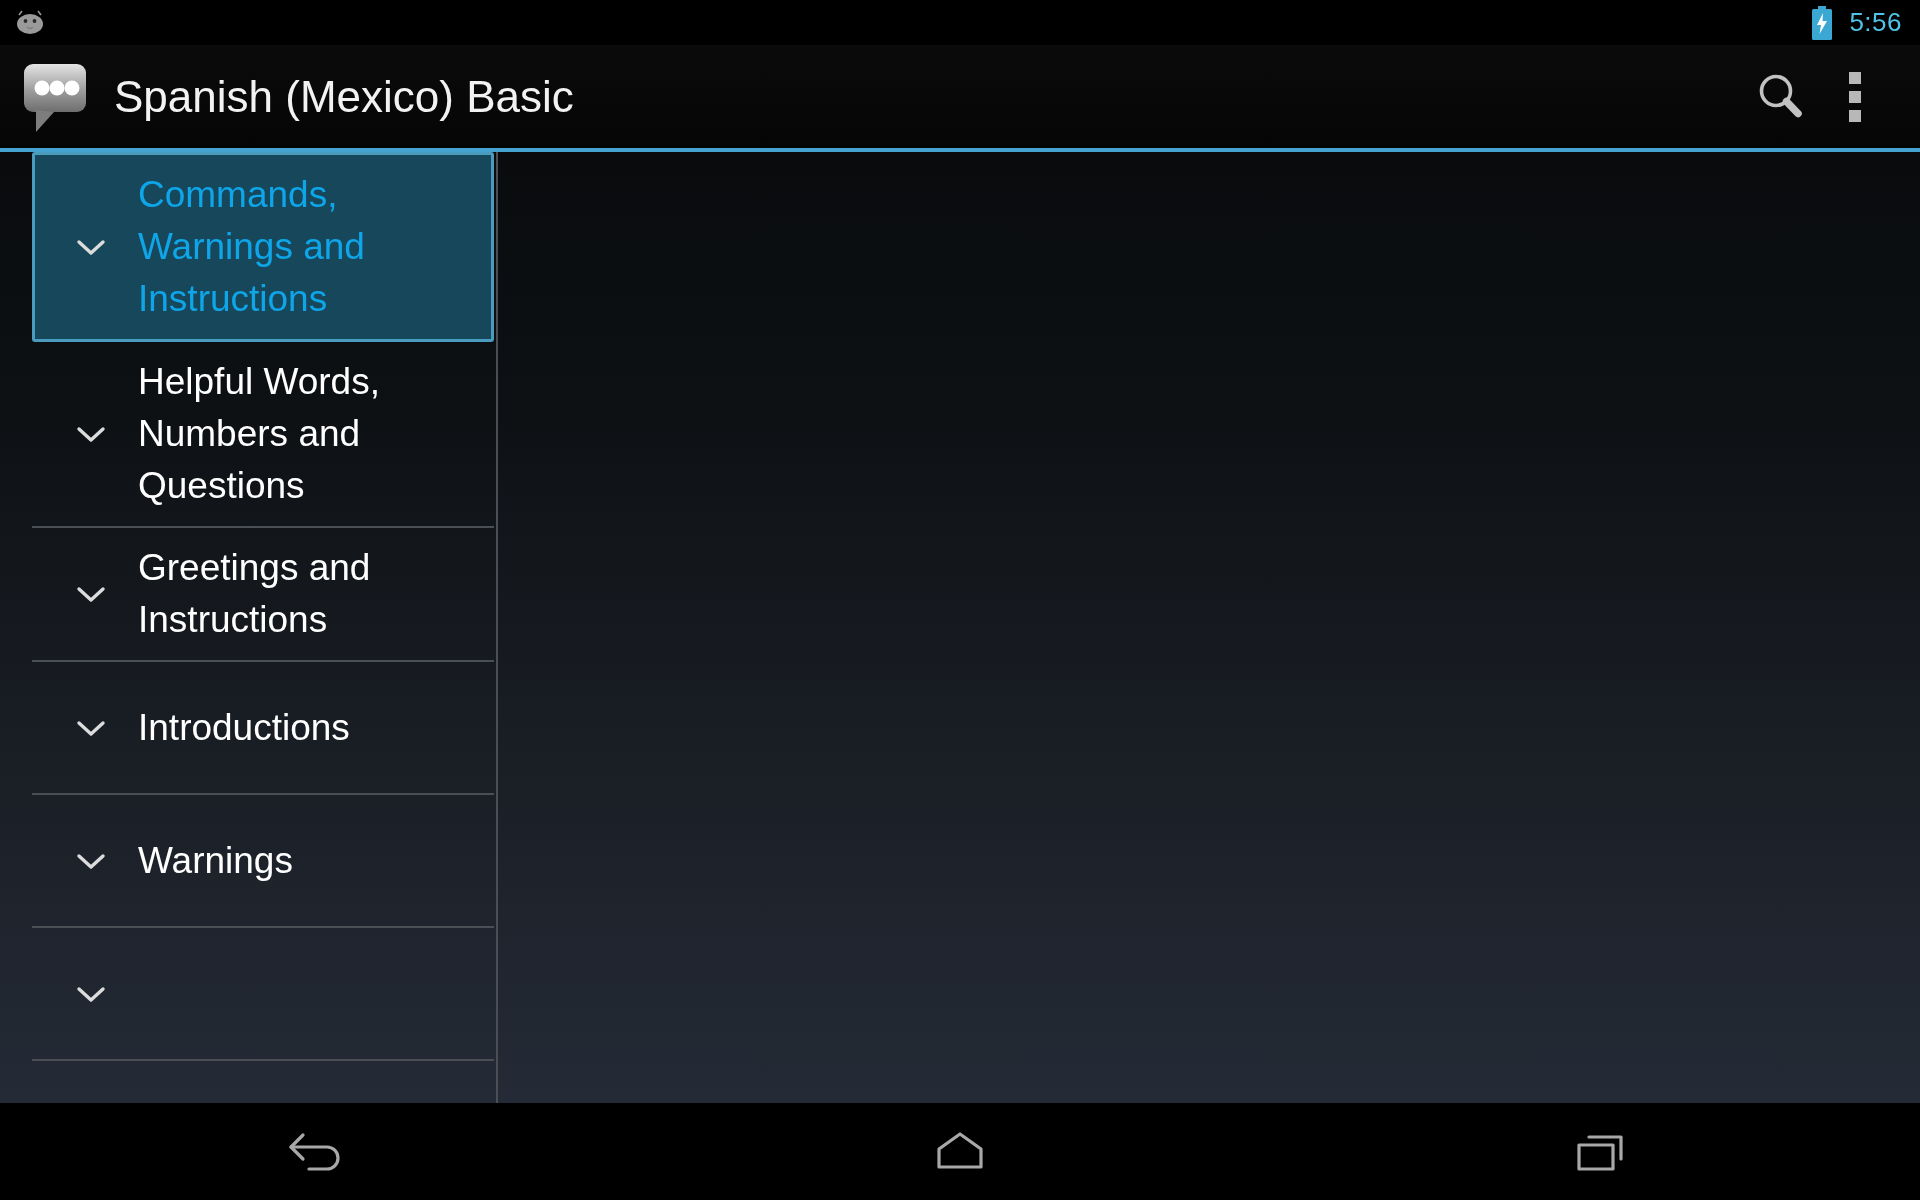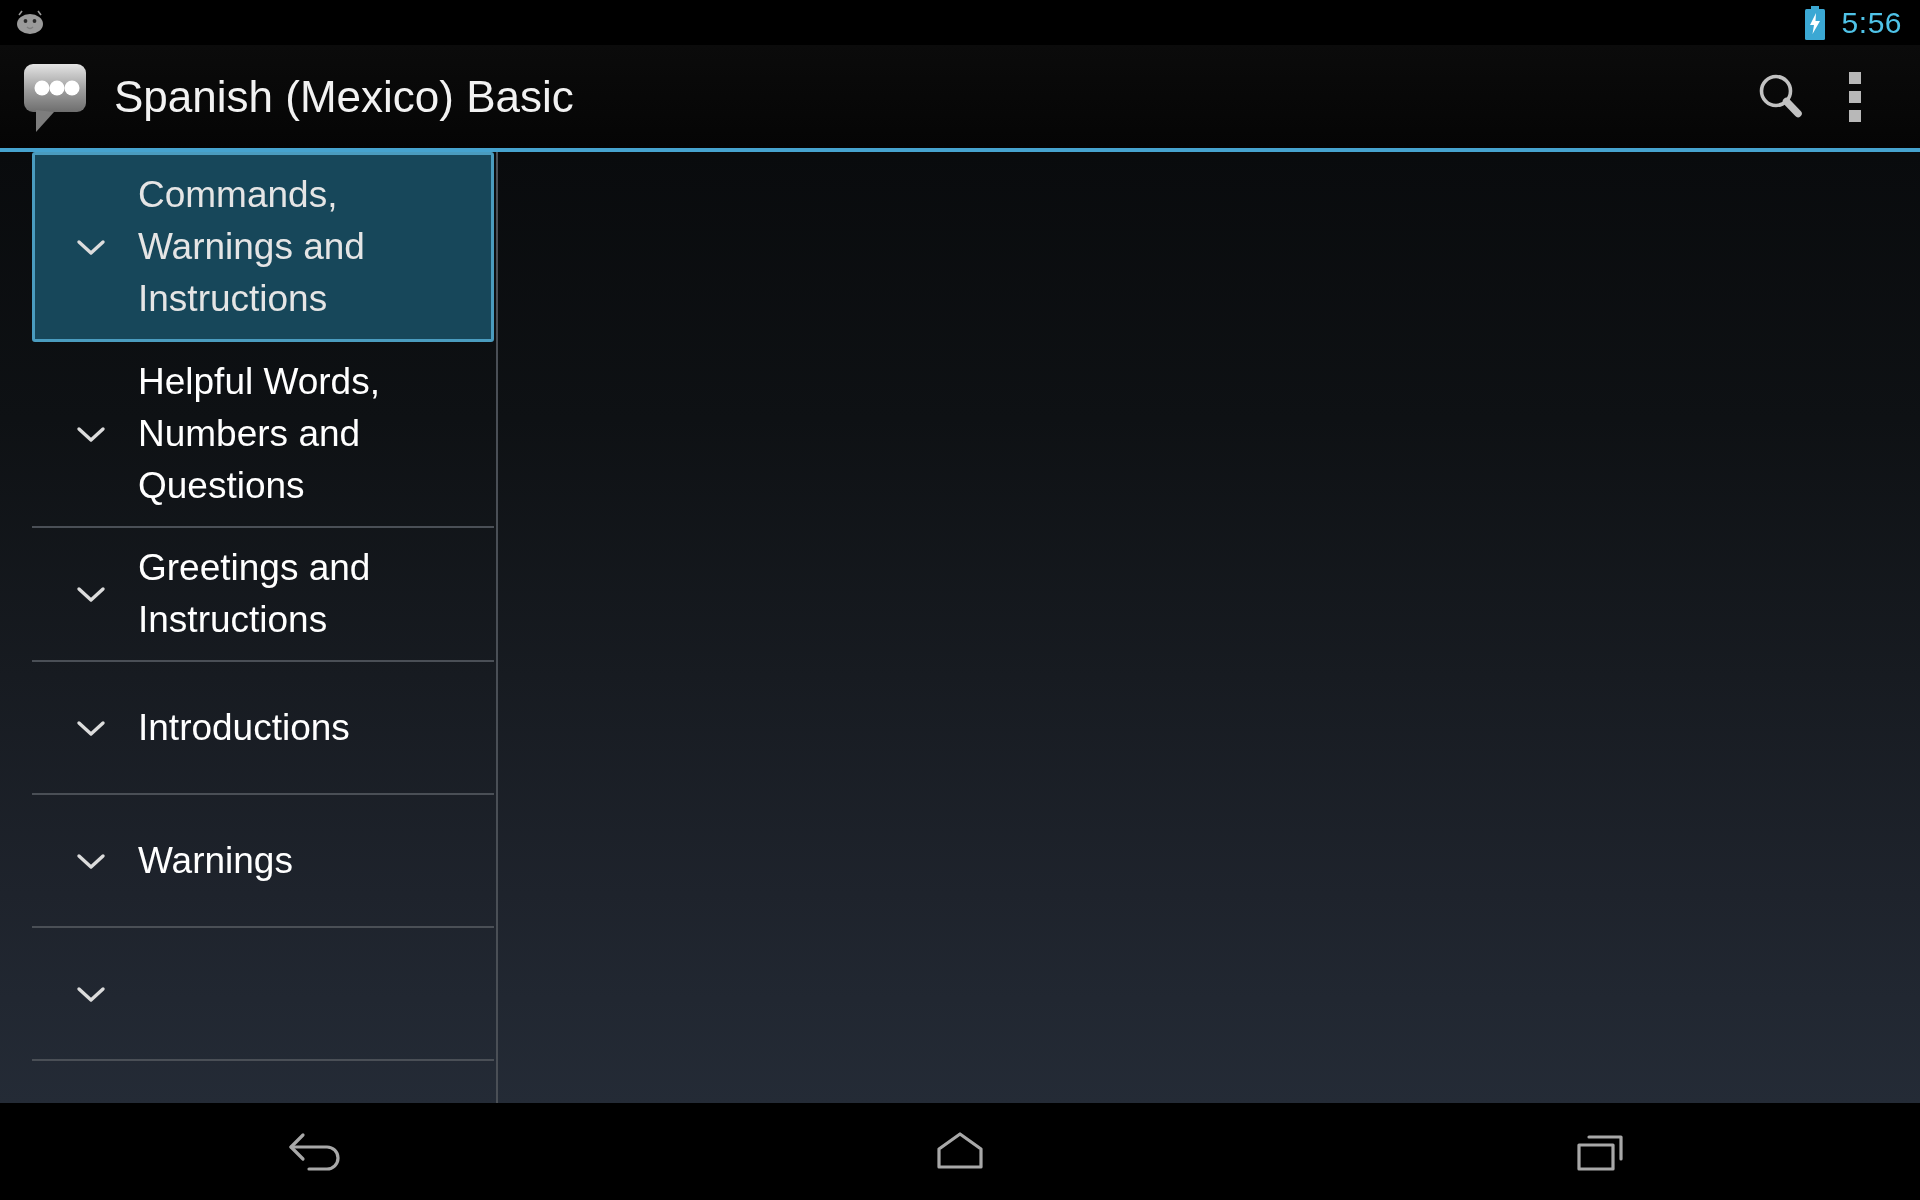--- a/index.html
+++ b/index.html
@@ -15,21 +15,21 @@
     position:absolute; left:0; top:0; width:1920px; height:45px;
     background:#000;
     display:flex; align-items:center; justify-content:space-between;
     padding:0 18px 0 14px;
   }
   #status-left{ display:flex; align-items:center; gap:10px; }
   .bean-icon{ width:34px; height:26px; display:block; }
   #status-right{ display:flex; align-items:center; gap:14px; }
   .batt-icon{ width:26px; height:34px; display:block; }
   #clock{
-    color:#4fc3e8; font-size:30px; letter-spacing:0.5px;
+    color:#4fc3e8; font-size:26px; letter-spacing:0.5px;
     font-family:"Liberation Sans", sans-serif;
   }
 
   
   #action-bar{
     position:absolute; left:0; top:45px; width:1920px; height:107px;
     background:linear-gradient(to bottom,#0b0b0b 0%,#050505 100%);
     border-bottom:4px solid #46a3cf;
     display:flex; align-items:center;
     padding:0 28px 0 20px;
@@ -87,21 +87,21 @@
   
   .list-item.selected{
     background:#17475a;
     border:3px solid #4a9cbf;
     border-radius:3px;
     margin-left:32px;
     margin-right:2px;
     padding-left:29px;
     box-sizing:border-box;
   }
-  .list-item.selected .label{ color:#e5e5e5; }
+  .list-item.selected .label{ color:#0ea5e9; }
 
   
   .h-tall   { min-height:160px; }
   .h-mid    { min-height:133px; }
   .h-reg    { min-height:133px; }
 
   
   #detail-pane{
     flex:1 1 auto; height:100%;
   }

